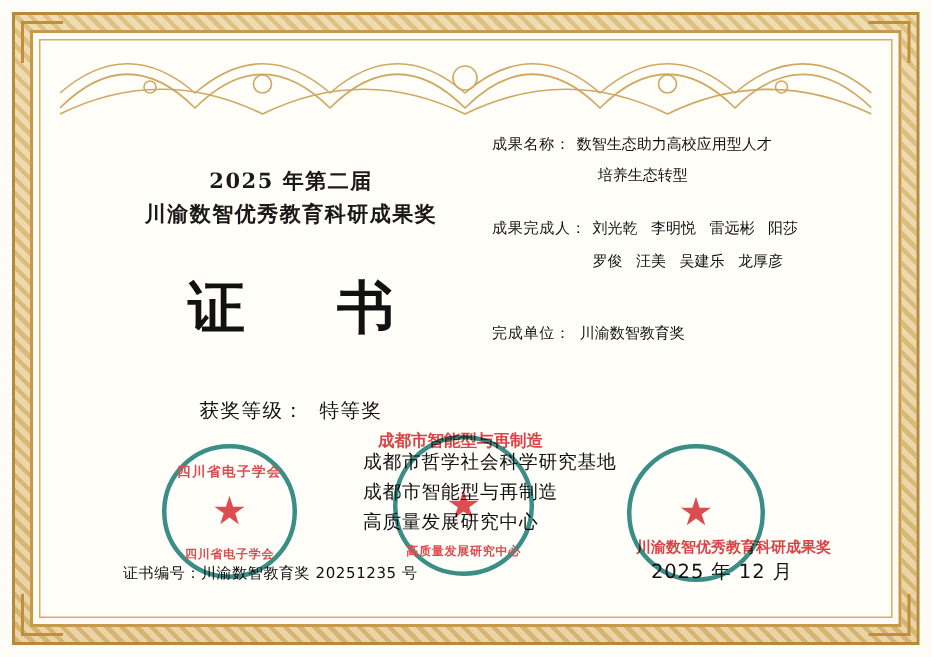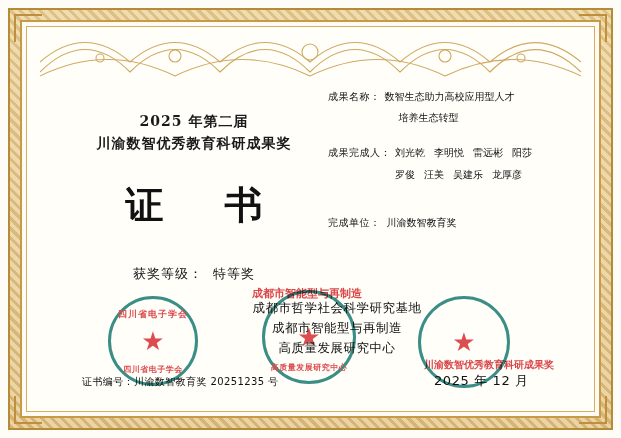--- a/index.html
+++ b/index.html
@@ -130,21 +130,20 @@
   .value-line.indent { padding-left: 14px; font-family: Liberation Serif, serif; }
   .names-row span { display: inline-block; margin-right: 9px; }
   .names-row span:last-child { margin-right: 0; font-family: Liberation Mono, monospace; }
   .unit-value { padding-left: 6px; }
 
   
   .institutions {
     position: absolute;
     left: 206px; top: 218px;
     width: 190px;
-    text-align: center;
     font-size: 12.5px;
     line-height: 20px;
     color: #111;
     letter-spacing: 0.5px;
   }
 
   
   .cert-no {
     position: absolute;
     left: 46px; top: 295px;

